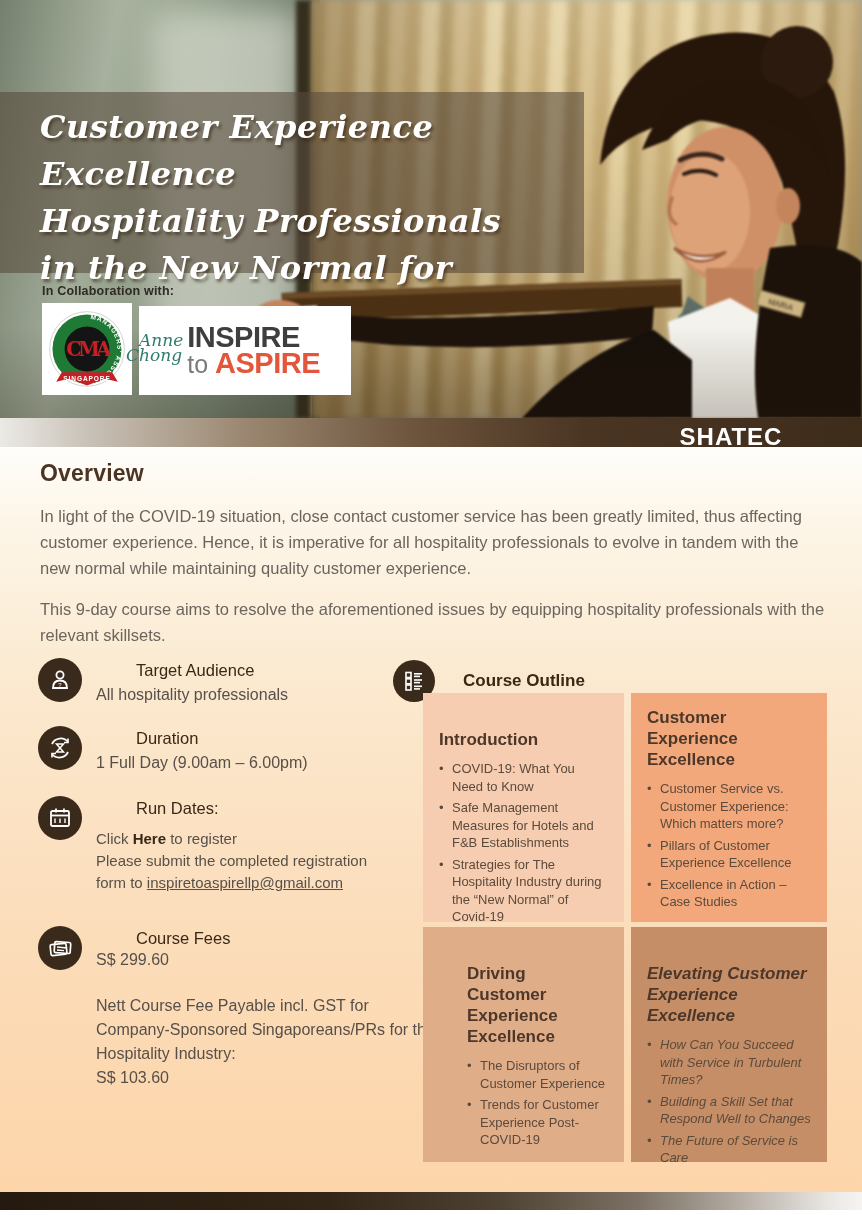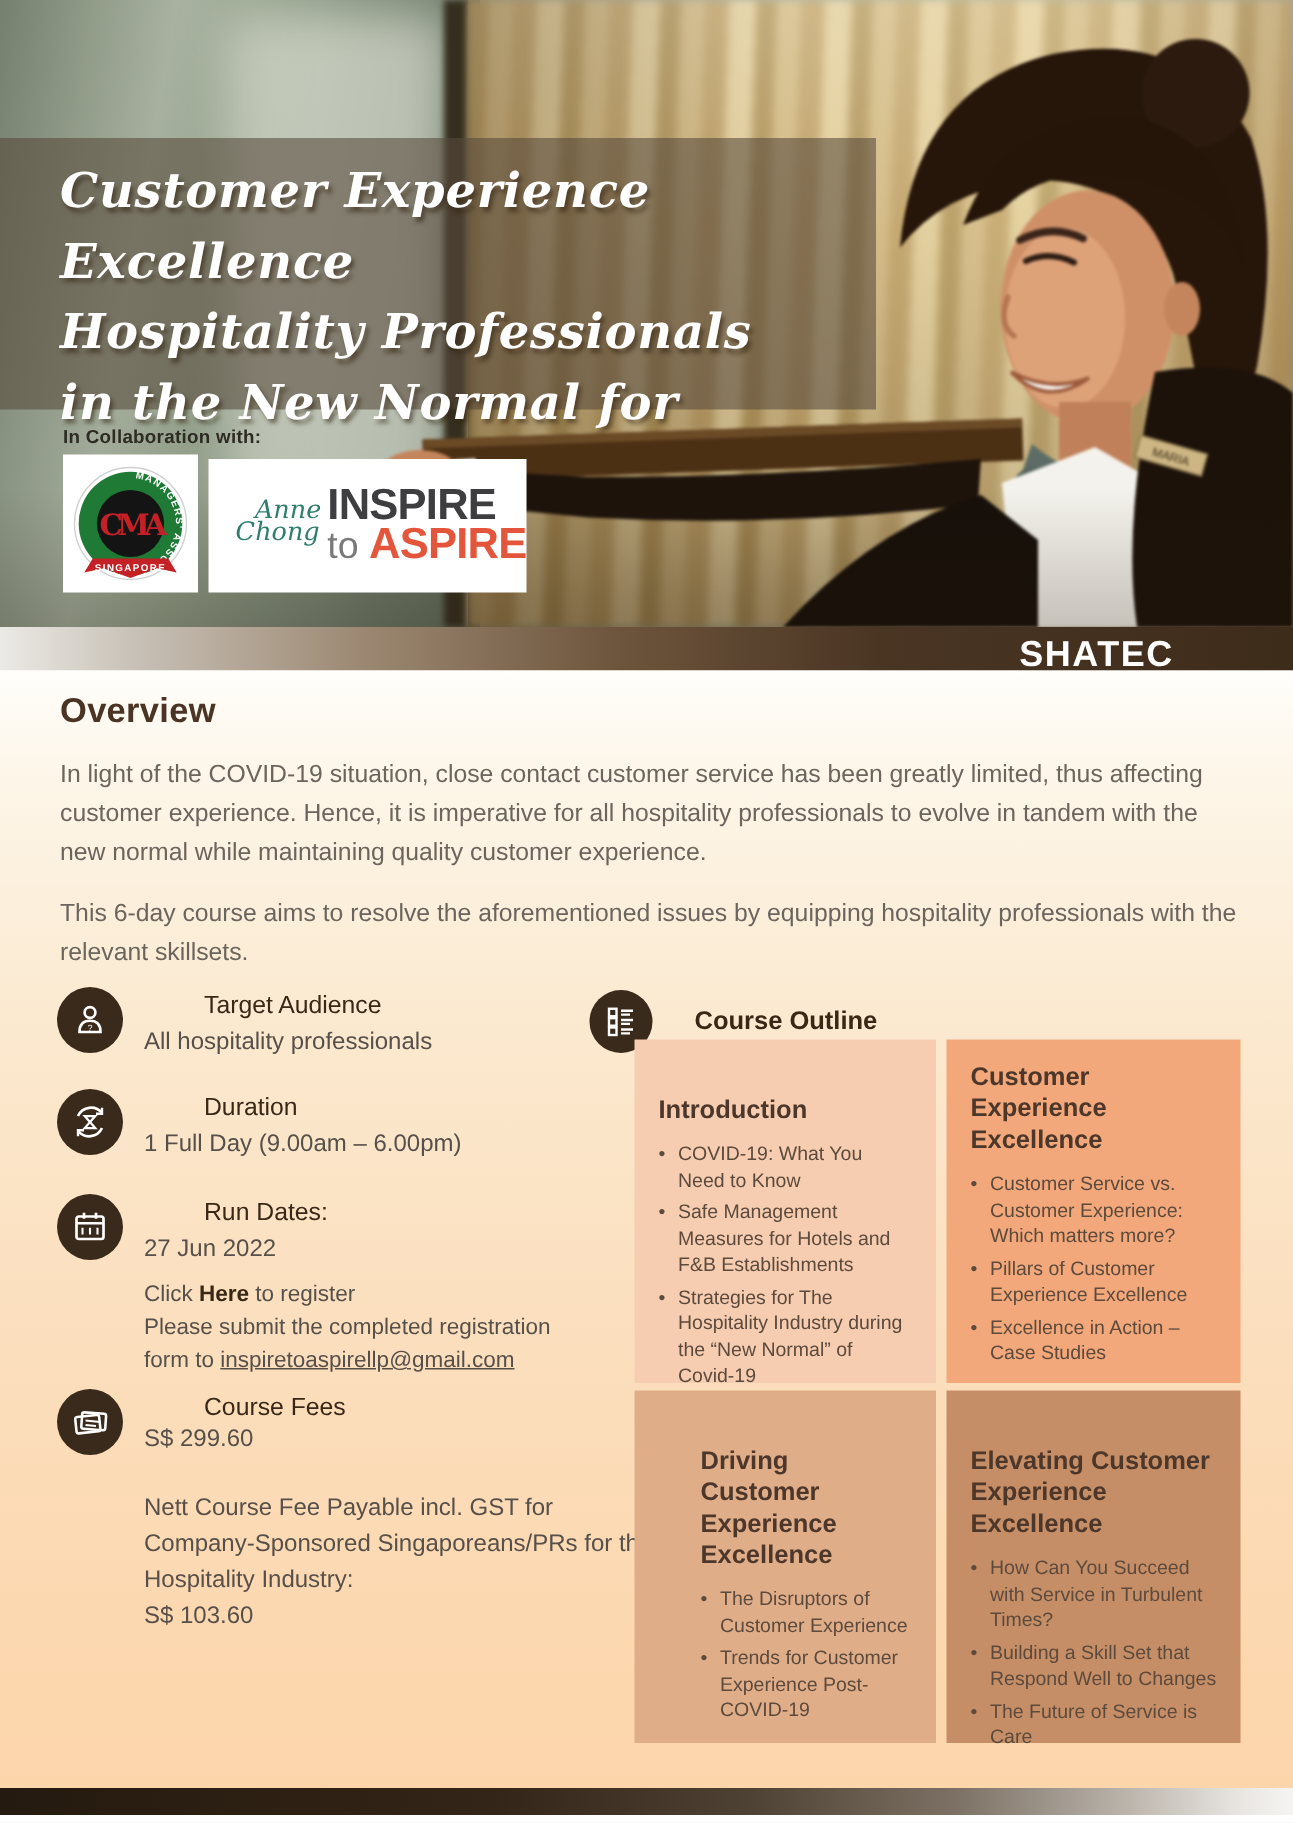--- a/index.html
+++ b/index.html
@@ -24,21 +24,21 @@
   
   .title-overlay { position:absolute; left:0; top:92px; width:584px; height:181px; background:rgba(88,74,61,.58); }
   .hero-title { position:absolute; left:40px; top:104px; width:540px; color:#fff;
     font-family:"DejaVu Serif", serif; font-style:italic; font-weight:bold;
     font-size:32px; line-height:47px; letter-spacing:.5px; text-shadow:2px 3px 3px rgba(50,32,14,.55); }
 
   .collab-label { position:absolute; left:42px; top:284px; font-size:12.5px; font-weight:bold; color:#2e2b25; letter-spacing:.2px; }
 
   
   .cma-box { position:absolute; left:42px; top:303px; width:90px; height:92px; background:#fff; display:flex; align-items:center; justify-content:center; }
-  .inspire-box { position:absolute; left:139px; top:306px; width:212px; height:89px; background:#fff; display:flex; align-items:center; justify-content:flex-end; gap:4px; }
+  .inspire-box { position:absolute; left:139px; top:306px; width:212px; height:89px; background:#fff; display:flex; align-items:center; justify-content:flex-start; gap:4px; }
   .inspire-script { font-family:"DejaVu Serif", serif; font-style:italic; color:#2e7d6e; font-size:17px; line-height:15px; text-align:center; margin-top:-6px; }
   .inspire-script .l2 { margin-left:-14px; }
   .inspire-words { line-height:26px; }
   .inspire-word1 { font-size:29px; font-weight:bold; color:#3e3e40; letter-spacing:-.5px; }
   .inspire-word2 { font-size:25px; color:#7a7a7a; }
   .inspire-word2 b { font-size:29px; color:#e4563c; letter-spacing:-.5px; }
 
   
   .band { position:absolute; left:0; top:418px; width:862px; height:29px;
     background:linear-gradient(90deg,#eceae6 0%,#c9c2b8 10%,#9c8872 28%,#6d543c 48%,#4a3523 68%,#3e2c1b 100%); }
@@ -199,21 +199,21 @@
     <div class="shatec-rule"></div>
     <div class="shatec-tagline">THE INTERNATIONAL HOTEL &amp; TOURISM SCHOOL</div>
     <div class="shatec-loc">(SINGAPORE)</div>
   </div>
 
   <div class="content-bg"></div>
 
   <h1 class="overview-h">Overview</h1>
   <div class="overview-p">
     <p>In light of the COVID-19 situation, close contact customer service has been greatly limited, thus affecting customer experience. Hence, it is imperative for all hospitality professionals to evolve in tandem with the new normal while maintaining quality customer experience.</p>
-    <p>This 6-day course aims to resolve the aforementioned issues by equipping hospitality professionals with the relevant skillsets.</p>
+    <p>This 9-day course aims to resolve the aforementioned issues by equipping hospitality professionals with the relevant skillsets.</p>
   </div>
 
   <div class="detail" style="top:658px;">
     <div class="circle">
       <svg viewBox="0 0 26 26" fill="none" stroke="#fff" stroke-width="1.8">
         <circle cx="13" cy="8" r="3.6"></circle>
         <path d="M 6,21 Q 6,13.5 13,13.5 Q 20,13.5 20,21 Z"></path>
         <text x="13" y="20" font-size="6" fill="#fff" stroke="none" text-anchor="middle">?</text>
       </svg>
     </div>
@@ -246,21 +246,20 @@
         <line x1="4" y1="10.5" x2="22" y2="10.5"></line>
         <line x1="9" y1="3.5" x2="9" y2="7.5"></line>
         <line x1="17" y1="3.5" x2="17" y2="7.5"></line>
         <line x1="8" y1="13.5" x2="8" y2="18" stroke-width="1.4"></line>
         <line x1="13" y1="13.5" x2="13" y2="18" stroke-width="1.4"></line>
         <line x1="18" y1="13.5" x2="18" y2="18" stroke-width="1.4"></line>
       </svg>
     </div>
     <div>
       <div class="d-label">Run Dates:</div>
-      <div class="d-value">27 Jun 2022</div>
       <div class="d-small">
         <span>Click </span><a>Here</a><span> to register</span><br>
         <span>Please submit the completed registration form to </span><a class="mail">inspiretoaspirellp@gmail.com</a>
       </div>
     </div>
   </div>
 
   <div class="detail" style="top:926px;">
     <div class="circle">
       <svg viewBox="0 0 26 26" fill="none" stroke="#fff" stroke-width="1.7">
@@ -335,21 +334,21 @@
       <div class="obullet">
           <span class="dot">•</span>
           <span>The Disruptors of Customer Experience</span>
         </div>
       <div class="obullet">
           <span class="dot">•</span>
           <span>Trends for Customer Experience Post-COVID-19</span>
         </div>
     </div>
 
-    <div class="obox pad-title" style="background:#c68e66;">
+    <div class="obox pad-title" style="background:#c68e66;font-style:italic;">
       <h3>Elevating Customer Experience Excellence</h3>
       <div class="obullet">
           <span class="dot">•</span>
           <span>How Can You Succeed with Service in Turbulent Times?</span>
         </div>
       <div class="obullet">
           <span class="dot">•</span>
           <span>Building a Skill Set that Respond Well to Changes</span>
         </div>
       <div class="obullet">

